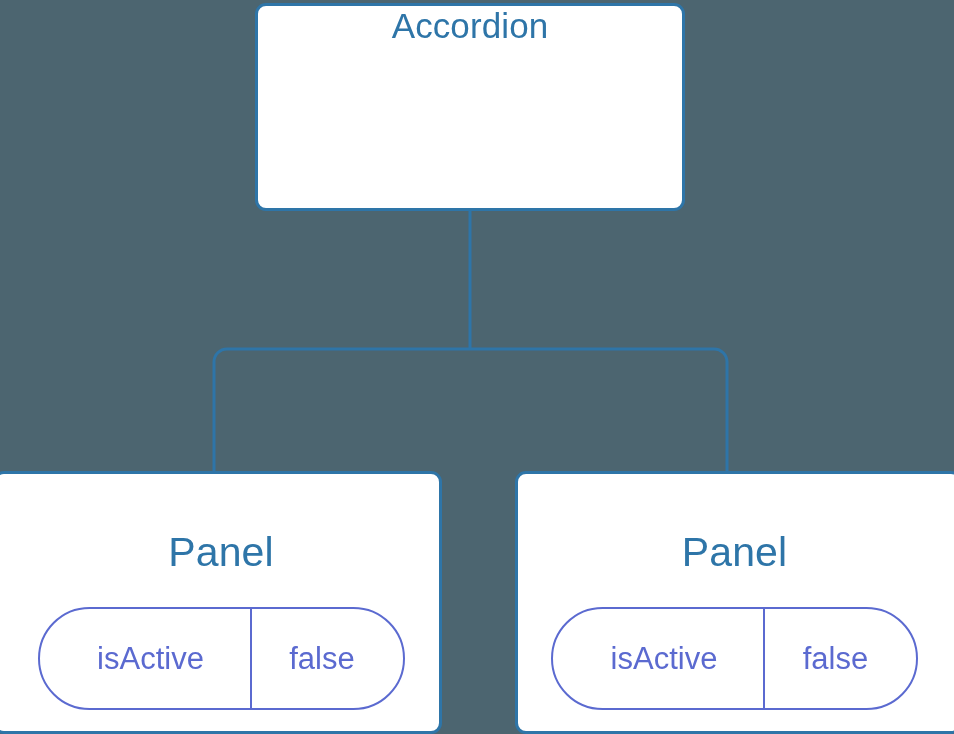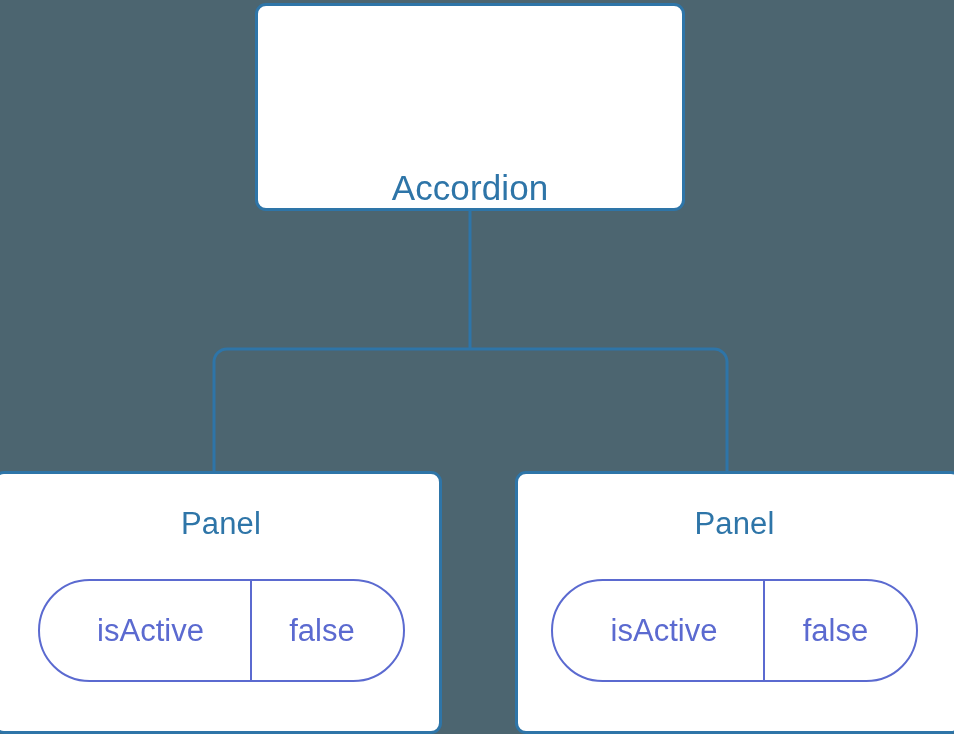--- a/index.html
+++ b/index.html
@@ -52,37 +52,37 @@
     white-space: nowrap;
     text-align: center;
   }
 
   
   #node-accordion {
     left: 255px;
     top: 3px;
     width: 430px;
     height: 208px;
-    justify-content: flex-end;
+    justify-content: flex-start;
   }
   #node-accordion .node-title {
     font-size: 35px;
     line-height: 40px;
   }
 
   
   .node-panel {
     top: 471px;
     height: 263px;
     justify-content: flex-start;
   }
   .node-panel .node-title {
-    font-size: 31px;
+    font-size: 41px;
     line-height: 36px;
-    margin-top: 32px;
+    margin-top: 60px;
   }
   #node-panel-0 {
     left: -7px;
     width: 449px;
     padding-left: 7px;
   }
   #node-panel-1 {
     left: 515px;
     width: 447px;
     padding-right: 8px;

